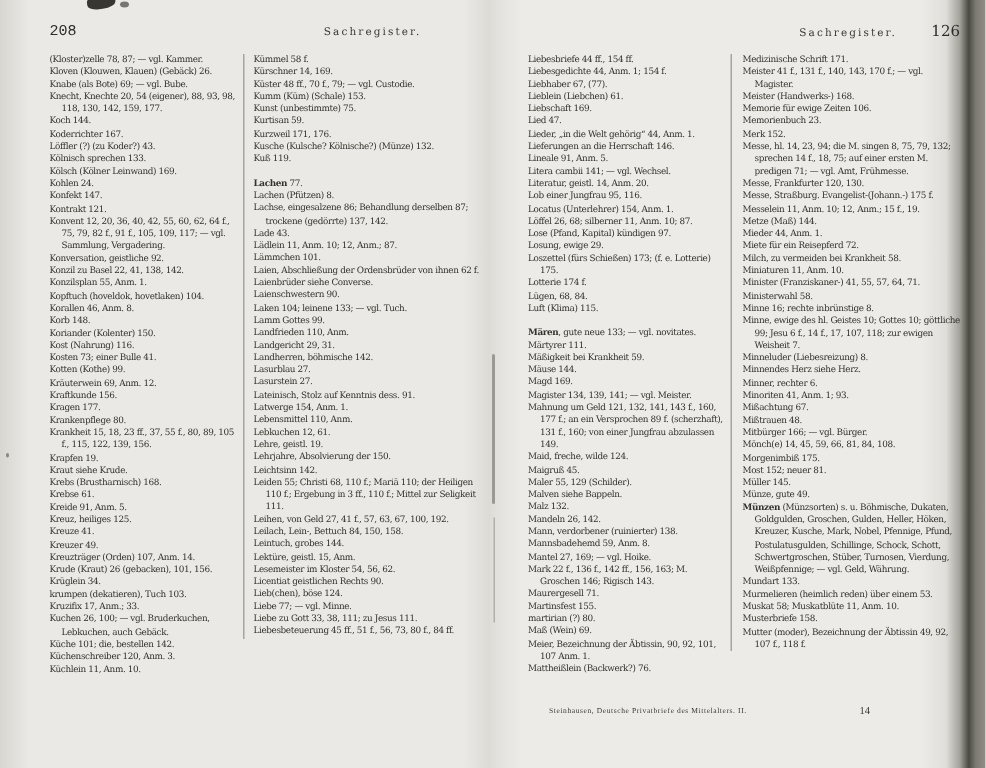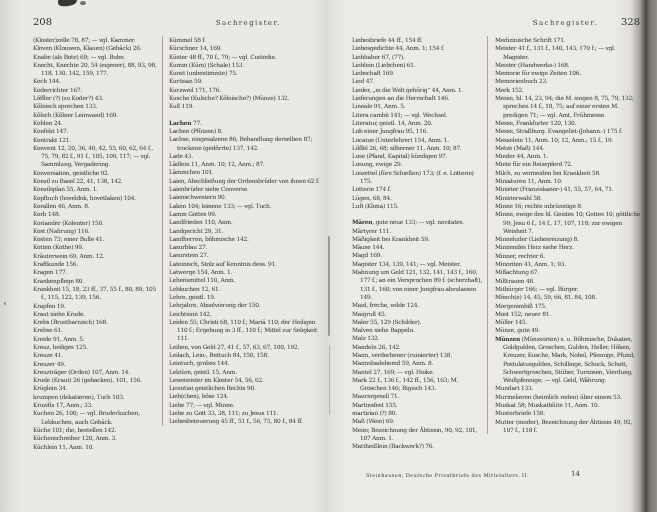--- a/index.html
+++ b/index.html
@@ -28,43 +28,43 @@
     background:rgba(70,68,62,.3); }
   .speck { position:absolute; left:4px; top:302px; width:2px; height:3px;
     background:#8a887f; border-radius:50%; }
 
   .page { position:absolute; top:16px; }
   .page-left  { left:33px;  width:290px; }
   .page-right { left:352px; width:288px; }
 
   .page-header { display:flex; align-items:baseline; height:15px; margin-bottom:5px; color:#2e2c28; }
   .pagenum { font-size:10px; width:42px; }
-  .page-left  .pagenum { text-align:left; }
+  .page-left  .pagenum { text-align:left;font-family:Liberation Mono, monospace; }
   .page-right .pagenum { text-align:right; }
   .running-title { flex:1; text-align:right; font-size:7px; letter-spacing:1.4px; color:#3b3933; }
   .header-spacer { width:42px; }
 
   .columns { display:flex; align-items:flex-start; }
   .col {
     font-size:5.9px; line-height:8.3px; letter-spacing:-0.25px;
     color:#34322d; text-align:left;
   }
   .page-left  .col-a { width:127px; }
   .page-left  .col-b { flex:1; border-left:1px solid #a6a49c; padding-left:6px; margin-left:2px; }
   .page-right .col-a { width:133px; }
   .page-right .col-b { flex:1; border-left:1px solid #a6a49c; padding-left:7px; margin-left:2px; }
 
   .entry { padding-left:8px; text-indent:-8px; }
   .entry.gap { margin-top:8px; }
   .entry b { font-weight:bold; }
 
   .footer-row {
     position:absolute; left:352px; top:470px; width:288px;
-    display:flex; justify-content:space-between; align-items:flex-end;
-    padding:0 60px 0 14px; box-sizing:border-box; color:#3a3833;
+    display:flex; justify-content:space-between; align-items:center;
+    padding:0 60px 0 14px; box-sizing:border-box; color:#3a3833;font-family:Liberation Serif, serif;
   }
   .footer-text { font-size:5px; letter-spacing:0.4px; }
   .footer-sig  { font-size:7px; }
 </style>
 </head>
 <body>
 
 <div class="scan-bg"></div>
 <div class="smudge1"></div>
 <div class="smudge2"></div>
@@ -171,21 +171,21 @@
         <div class="entry">Liebe zu Gott 33, 38, 111; zu Jesus 111.</div>
         <div class="entry">Liebesbeteuerung 45 ff., 51 f., 56, 73, 80 f., 84 ff.</div>
       </div>
   </div>
 </div>
 
 <div class="page page-right">
   <div class="page-header">
     <span class="header-spacer"></span>
     <span class="running-title">Sachregister.</span>
-    <span class="pagenum">328</span>
+    <span class="pagenum">126</span>
   </div>
   <div class="columns">
     <div class="col col-a">
         <div class="entry">Liebesbriefe 44 ff., 154 ff.</div>
         <div class="entry">Liebesgedichte 44, Anm. 1; 154 f.</div>
         <div class="entry">Liebhaber 67, (77).</div>
         <div class="entry">Lieblein (Liebchen) 61.</div>
         <div class="entry">Liebschaft 169.</div>
         <div class="entry">Lied 47.</div>
         <div class="entry">Lieder, „in die Welt gehörig“ 44, Anm. 1.</div>

